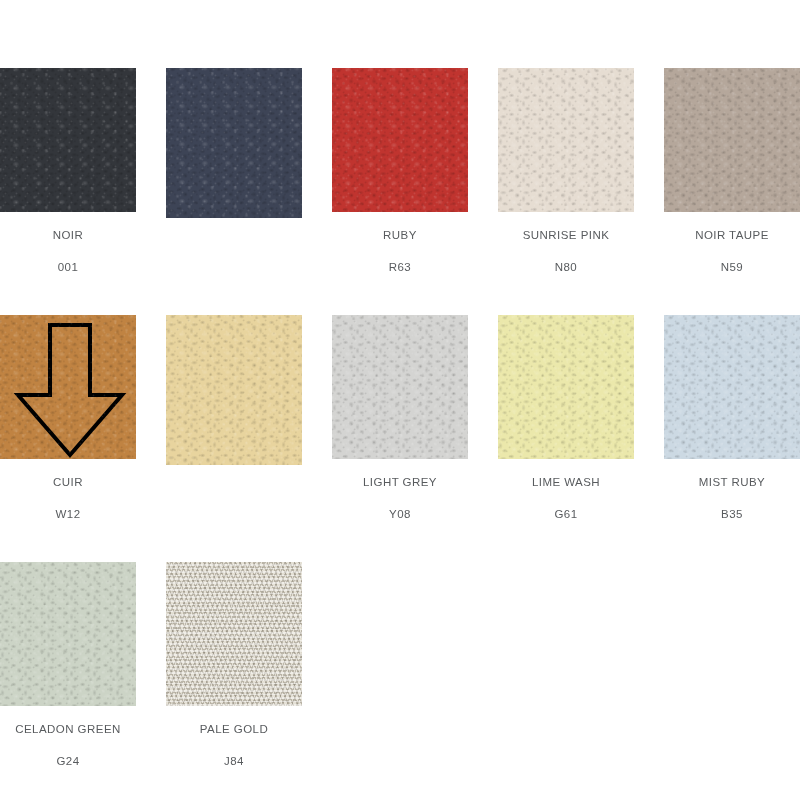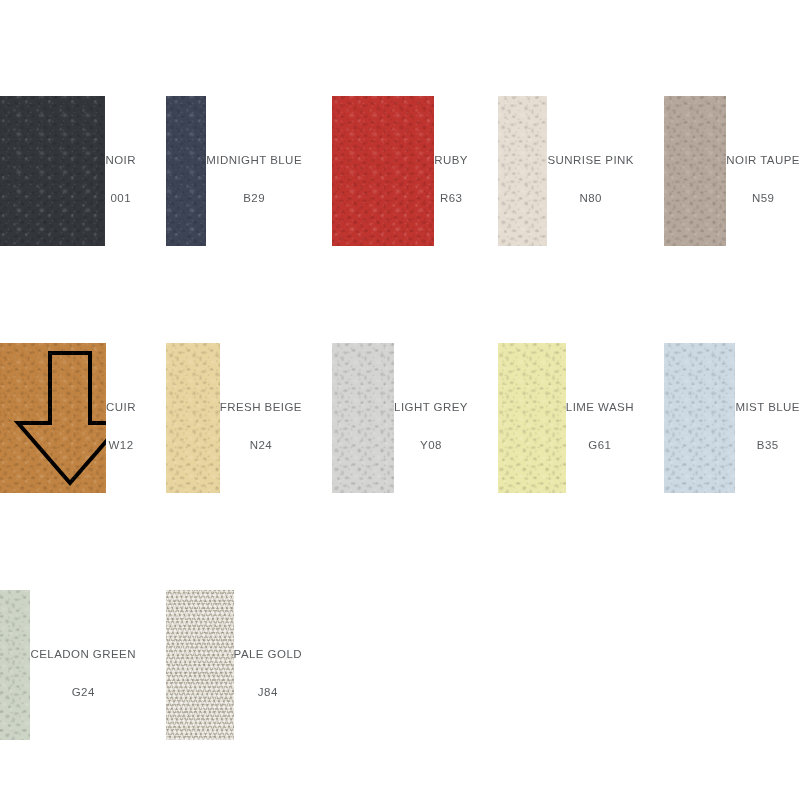--- a/index.html
+++ b/index.html
@@ -21,21 +21,21 @@
     grid-template-columns: repeat(5, 136px);
     grid-template-rows: repeat(3, 205px);
     column-gap: 30px;
     row-gap: 42px;
     justify-content: start;
   }
 
   .swatch-cell {
     width: 136px;
     display: flex;
-    flex-direction: row;
+    flex-direction: column;
     align-items: center;
   }
 
   .swatch-chip {
     position: relative;
     width: 136px;
     height: 150px;
     overflow: hidden;
     background-color: #cccccc;
   }
@@ -111,21 +111,21 @@
   }
   .swatch-name {
     display: block;
     font-size: 11.5px;
     letter-spacing: .45px;
     color: #585b5e;
     white-space: nowrap;
   }
   .swatch-code {
     display: block;
-    margin-top: 26px;
+    margin-top: 20px;
     font-size: 11.5px;
     letter-spacing: .45px;
     color: #585b5e;
   }
 
   
   .arrow-overlay {
     position: absolute;
     left: 10px;
     top: 0px;
@@ -140,24 +140,20 @@
 <div id="swatch-grid">
     <div class="swatch-cell">
       <div class="swatch-chip tex-leather grain-strong" style="background-color: rgb(51, 54, 59);"></div>
       <div class="swatch-caption">
         <span class="swatch-name">NOIR</span>
         <span class="swatch-code">001</span>
       </div>
     </div>
     <div class="swatch-cell">
       <div class="swatch-chip tex-leather grain-strong" style="background-color: rgb(61, 68, 86);"></div>
-      <div class="swatch-caption">
-        <span class="swatch-name">MIDNIGHT BLUE</span>
-        <span class="swatch-code">B29</span>
-      </div>
     </div>
     <div class="swatch-cell">
       <div class="swatch-chip tex-leather" style="background-color: rgb(192, 52, 47);"></div>
       <div class="swatch-caption">
         <span class="swatch-name">RUBY</span>
         <span class="swatch-code">R63</span>
       </div>
     </div>
     <div class="swatch-cell">
       <div class="swatch-chip tex-leather" style="background-color: rgb(230, 221, 210);"></div>
@@ -179,43 +175,39 @@
           <path d="M40 10 L80 10 L80 80 L112 80 L60 140 L8 80 L40 80 Z" fill="none" stroke="#000000" stroke-width="4" stroke-linejoin="miter"></path>
         </svg>
       </div>
       <div class="swatch-caption">
         <span class="swatch-name">CUIR</span>
         <span class="swatch-code">W12</span>
       </div>
     </div>
     <div class="swatch-cell">
       <div class="swatch-chip tex-leather" style="background-color: rgb(232, 212, 158);"></div>
-      <div class="swatch-caption">
-        <span class="swatch-name">FRESH BEIGE</span>
-        <span class="swatch-code">N24</span>
-      </div>
     </div>
     <div class="swatch-cell">
       <div class="swatch-chip tex-leather" style="background-color: rgb(212, 212, 210);"></div>
       <div class="swatch-caption">
         <span class="swatch-name">LIGHT GREY</span>
         <span class="swatch-code">Y08</span>
       </div>
     </div>
     <div class="swatch-cell">
       <div class="swatch-chip tex-leather" style="background-color: rgb(235, 232, 171);"></div>
       <div class="swatch-caption">
         <span class="swatch-name">LIME WASH</span>
         <span class="swatch-code">G61</span>
       </div>
     </div>
     <div class="swatch-cell">
       <div class="swatch-chip tex-leather" style="background-color: rgb(204, 217, 227);"></div>
       <div class="swatch-caption">
-        <span class="swatch-name">MIST BLUE</span>
+        <span class="swatch-name">MIST RUBY</span>
         <span class="swatch-code">B35</span>
       </div>
     </div>
     <div class="swatch-cell">
       <div class="swatch-chip tex-leather" style="background-color: rgb(204, 212, 198);"></div>
       <div class="swatch-caption">
         <span class="swatch-name">CELADON GREEN</span>
         <span class="swatch-code">G24</span>
       </div>
     </div>

